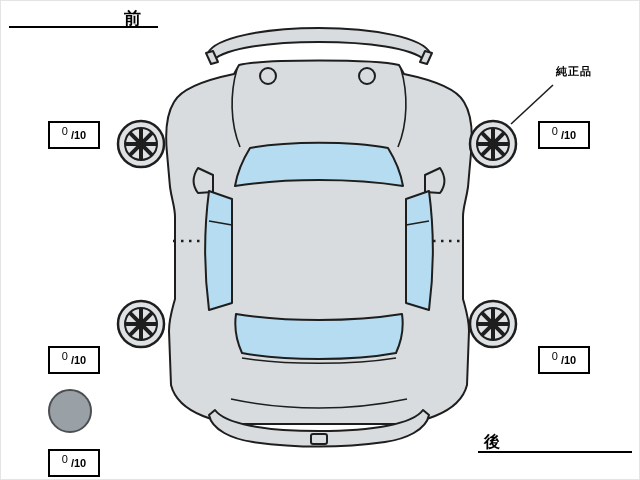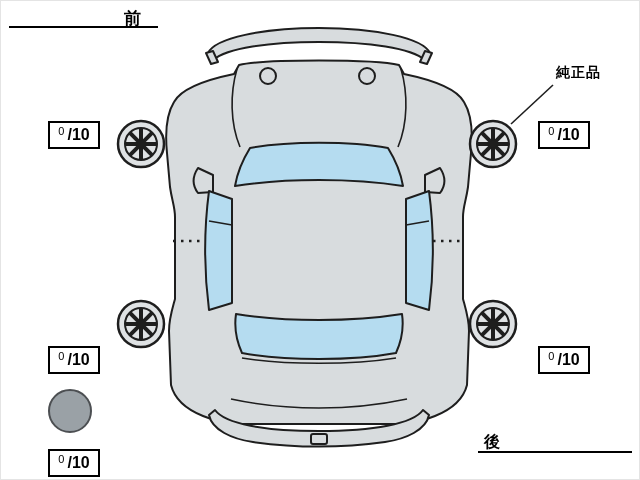--- a/index.html
+++ b/index.html
@@ -21,34 +21,34 @@
   .wheel-tire   { fill:var(--wheel,#dfe2e4); stroke:var(--outline,#1e1e1e); stroke-width:2.5; }
   .wheel-rim    { fill:none; stroke:var(--outline,#1e1e1e); stroke-width:2; }
   .wheel-spokes line { stroke:var(--outline,#1e1e1e); stroke-width:4; }
   .wheel-hub    { fill:var(--outline,#1e1e1e); }
   .spare        { fill:var(--spare,#9aa1a6); stroke:#4c4f52; stroke-width:2; }
 
   
   .jp-label { position:absolute; font-weight:bold; letter-spacing:1px; white-space:nowrap; }
   .lbl-front   { left:123px; top:6px;  font-size:17px; }
   .lbl-rear    { left:483px; top:431px; font-size:16px; }
-  .lbl-genuine { left:555px; top:63px; font-size:14px; }
+  .lbl-genuine { left:555px; top:63px; font-size:11px; }
 
   .rule { position:absolute; height:0; border-top:2px solid #000; }
   .rule-front { left:8px;   top:25px;  width:149px; }
   .rule-rear  { left:477px; top:450px; width:154px; }
 
   
   .tread-box {
     position:absolute; width:52px; height:28px;
     border:2px solid #000; background:#fff;
     display:flex; align-items:center; justify-content:center; gap:3px;
   }
   .tread-box .num { font-size:11px; transform:translateY(-4px); }
-  .tread-box .den { font-size:16px; font-weight:bold; }
+  .tread-box .den { font-size:11px; font-weight:bold; }
   .box-fl { left:47px;  top:120px; }
   .box-fr { left:537px; top:120px; }
   .box-rl { left:47px;  top:345px; }
   .box-rr { left:537px; top:345px; }
   .box-sp { left:47px;  top:448px; }
 </style>
 </head>
 <body>
 
 <div class="stage">

